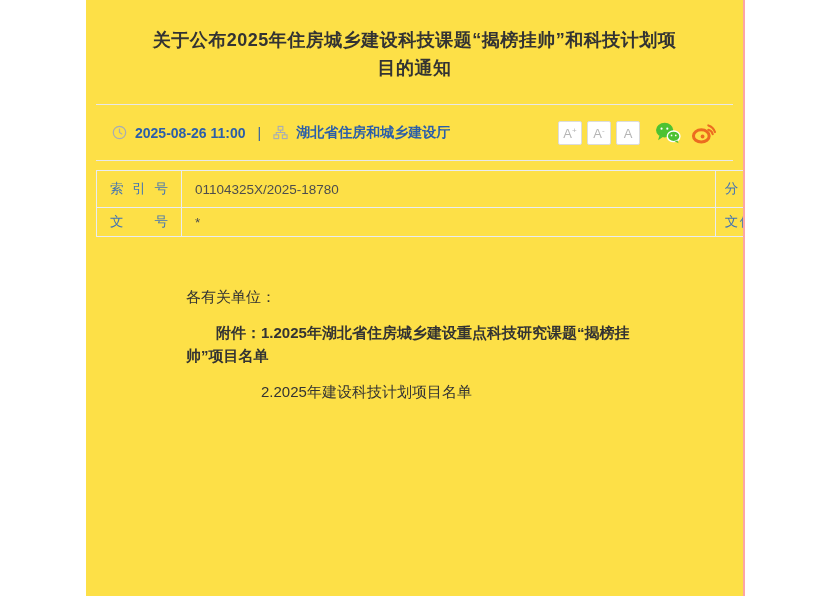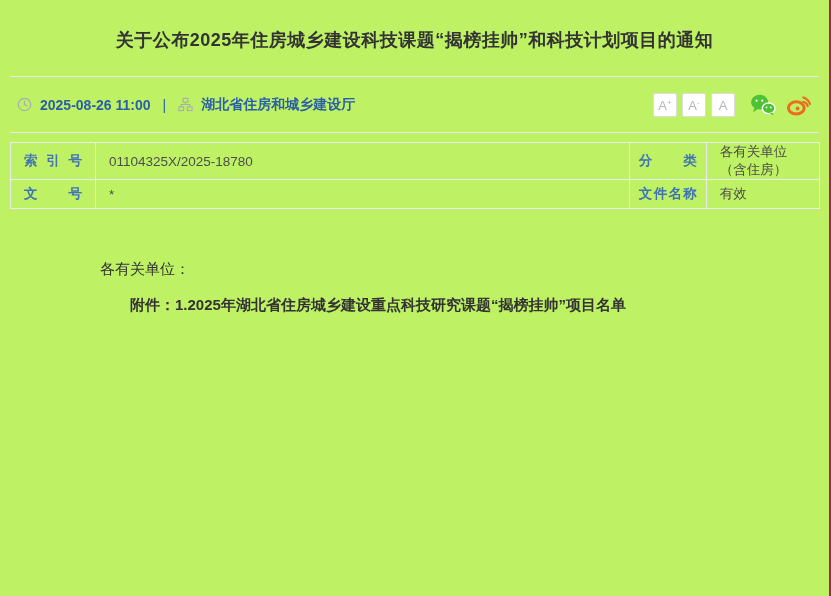--- a/index.html
+++ b/index.html
@@ -1,33 +1,33 @@
 <!DOCTYPE html>
 <html><head>
 <meta charset="utf-8">
 <style>
   * { margin:0; padding:0; box-sizing:border-box; }
   html,body { background:#fff; }
   body { font-family:"Liberation Sans","DejaVu Sans",sans-serif; }
   .page {
-    position:relative; width:831px; height:596px; background:#bef264;
-    border-right:2px solid #be185d; overflow:hidden; margin:0 auto;
+    position:relative; width:659px; height:596px; background:#fde047;
+    border-right:2px solid #fca5a5; overflow:hidden; margin:0 auto;
     color:#333;
   }
   
   .title {
     padding:26px 60px 0; text-align:center;
     font-size:18px; font-weight:700; color:#333; line-height:28px;
     letter-spacing:.5px;
   }
   .divider { border-top:1px solid #e8e8e8; margin:0 10px; }
   .divider.first { margin-top:22px; }
   
   .meta-bar {
-    height:55px; padding:0 17px; display:flex;
+    height:55px; padding:0 26px; display:flex;
     align-items:center; justify-content:space-between;
   }
   .meta-left { display:flex; align-items:center; gap:8px;
     color:#2b5ea9; font-size:14px; font-weight:700; }
   .meta-left .sep { color:#2b5ea9; font-weight:400; padding:0 4px; }
   .meta-ico { color:#a7adb5; display:flex; align-items:center; }
   .meta-right { display:flex; align-items:center; }
   .font-btn {
     width:24px; height:24px; margin-left:5px; background:#fff;
     border:1px solid #dcdcdc; border-radius:2px; color:#b5b5b5;
@@ -39,21 +39,21 @@
   .share-ico { margin-left:14px; display:inline-flex; cursor:pointer; }
   .share-ico + .share-ico { margin-left:10px; }
   
   .info-table {
     width:810px; margin:9px 10px 0; border-collapse:collapse;
     table-layout:fixed; font-size:13.5px;
   }
   .info-table td { border:1px solid #e9ecf2; height:29px; padding:0 10px; }
   .info-table td.lbl-cell { color:#4173b5; text-align:center; padding:0 6px; }
   .info-table td.lbl-cell .lbl {
-    display:inline-block; width:58px; text-align:justify; text-align-last:justify;font-weight:bold;
+    display:inline-block; width:58px; text-align:justify; text-align-last:justify;
   }
   .info-table td.val-cell { color:#4d4d4d; padding-left:13px; }
   .col-l1 { width:10.5%; } .col-v1 { width:66%; }
   .col-l2 { width:9.5%; }  .col-v2 { width:14%; }
   
   .content {
     padding:36px 86px 0 88px; font-size:15px; line-height:23px; color:#333;
   }
   .content p { margin:12px; }
   .salutation { text-indent:0; }
@@ -155,16 +155,17 @@
         <td class="val-cell">*</td>
         <td class="lbl-cell"><span class="lbl">文件名称</span></td>
         <td class="val-cell">有效</td>
       </tr>
     </tbody>
   </table>
 
   <div class="content">
     <p class="salutation">各有关单位：</p>
     <p class="att-line1"><span>附件：</span><span>1.2025年湖北省住房城乡建设重点科技研究课题“揭榜挂帅”项目名单</span></p>
+    <p class="att-line2">2.2025年建设科技计划项目名单</p>
 
   </div>
 
 </div>
 
 </body></html>

